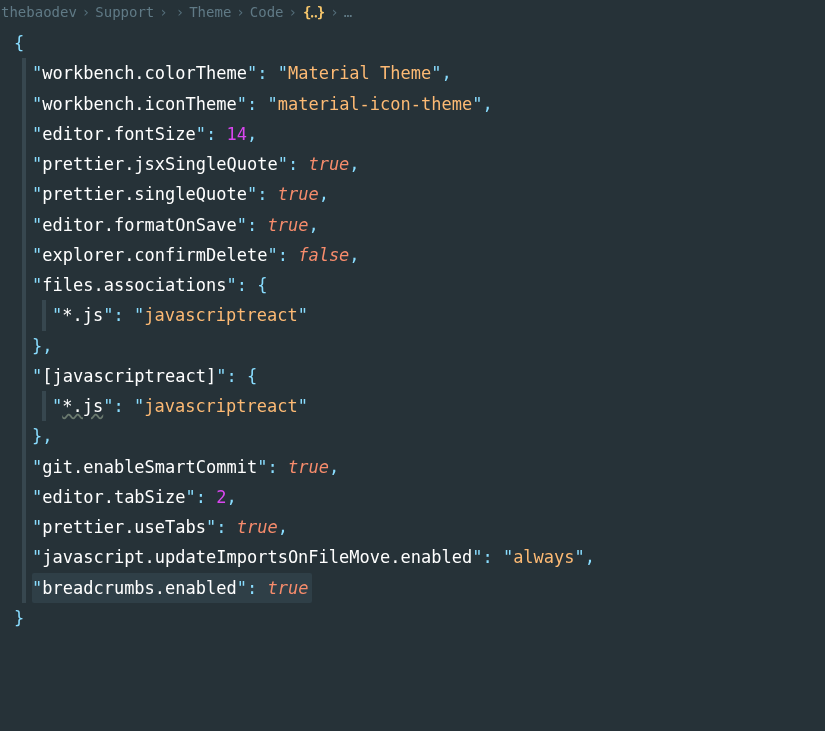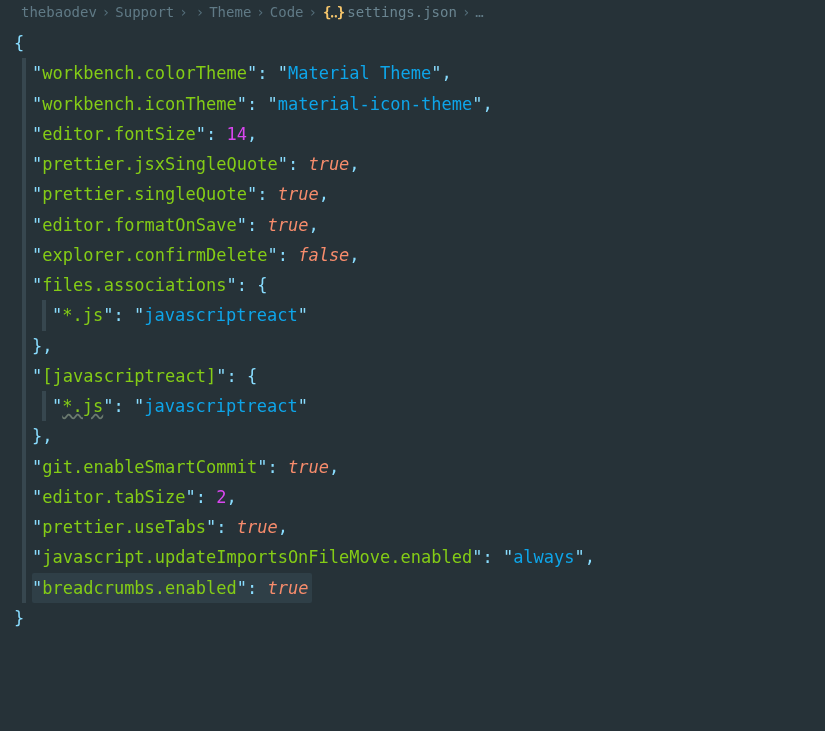--- a/index.html
+++ b/index.html
@@ -9,21 +9,21 @@
     font-size: 17px;
     line-height: 1.78;
     width: 825px;
     height: 731px;
     overflow: hidden;
     color: #eeffff;
   }
   .breadcrumbs {
     display: flex;
     align-items: center;
-    padding: 0 20px;
+    padding: 0 0;
     height: 24px;
     font-size: 14px;
     color: #607a86;
     white-space: nowrap;
     overflow: hidden;
   }
   .breadcrumbs .item {
     padding: 0 1px;
     cursor: pointer;
   }
@@ -59,22 +59,22 @@
     width: 4px;
     height: 1.78em;
     background: #37474f;
     position: absolute;
     left: 34px;
     top: 0;
   }
   .indent1 { padding-left: 24px; }
   .indent2 { padding-left: 44px; }
   .tok-punc   { color: #89ddff; }
-  .tok-key    { color: #84cc16; }
-  .tok-string { color: #0ea5e9; margin-top: 48px; }
+  .tok-key    { color: #ffffff; }
+  .tok-string { color: #fdba74; margin-top: 48px; }
   .tok-num    { color: #d946ef; }
   .tok-bool   { color: #f78c6c; font-style: italic; }
   .tok-quote  { color: #89ddff; }
   .highlight-line {
     background: #2f3f47;
     display: inline-block;
     padding-right: 4px;
     border-radius: 2px;
   }
   .squiggle {
@@ -90,18 +90,17 @@
   <span class="item">thebaodev</span>
   <span class="sep">›</span>
   <span class="item">Support</span>
   <span class="sep">›</span>
   <span class="sep">›</span>
   <span class="item">Theme</span>
   <span class="sep">›</span>
   <span class="item">Code</span>
   <span class="sep">›</span>
   <span class="brace-icon">{‥}</span>
-  <span class="item filename">settings.json</span>
   <span class="sep">›</span>
   <span class="item">…</span>
 </div>
 
 <div class="editor" id="editor"><div class="line"><span class="tok-punc">{</span></div><div class="line indent1"><span class="guide"></span><span class="tok-quote">"</span><span class="tok-key">workbench.colorTheme</span><span class="tok-quote">"</span><span class="tok-punc">:</span> <span class="tok-quote">"</span><span class="tok-string">Material Theme</span><span class="tok-quote">"</span><span class="tok-punc">,</span></div><div class="line indent1"><span class="guide"></span><span class="tok-quote">"</span><span class="tok-key">workbench.iconTheme</span><span class="tok-quote">"</span><span class="tok-punc">:</span> <span class="tok-quote">"</span><span class="tok-string">material-icon-theme</span><span class="tok-quote">"</span><span class="tok-punc">,</span></div><div class="line indent1"><span class="guide"></span><span class="tok-quote">"</span><span class="tok-key">editor.fontSize</span><span class="tok-quote">"</span><span class="tok-punc">:</span> <span class="tok-num">14</span><span class="tok-punc">,</span></div><div class="line indent1"><span class="guide"></span><span class="tok-quote">"</span><span class="tok-key">prettier.jsxSingleQuote</span><span class="tok-quote">"</span><span class="tok-punc">:</span> <span class="tok-bool">true</span><span class="tok-punc">,</span></div><div class="line indent1"><span class="guide"></span><span class="tok-quote">"</span><span class="tok-key">prettier.singleQuote</span><span class="tok-quote">"</span><span class="tok-punc">:</span> <span class="tok-bool">true</span><span class="tok-punc">,</span></div><div class="line indent1"><span class="guide"></span><span class="tok-quote">"</span><span class="tok-key">editor.formatOnSave</span><span class="tok-quote">"</span><span class="tok-punc">:</span> <span class="tok-bool">true</span><span class="tok-punc">,</span></div><div class="line indent1"><span class="guide"></span><span class="tok-quote">"</span><span class="tok-key">explorer.confirmDelete</span><span class="tok-quote">"</span><span class="tok-punc">:</span> <span class="tok-bool">false</span><span class="tok-punc">,</span></div><div class="line indent1"><span class="guide"></span><span class="tok-quote">"</span><span class="tok-key">files.associations</span><span class="tok-quote">"</span><span class="tok-punc">:</span> <span class="tok-punc">{</span></div><div class="line indent2"><span class="guide"></span><span class="guide2"></span><span class="tok-quote">"</span><span class="tok-key">*.js</span><span class="tok-quote">"</span><span class="tok-punc">:</span> <span class="tok-quote">"</span><span class="tok-string">javascriptreact</span><span class="tok-quote">"</span></div><div class="line indent1"><span class="guide"></span><span class="tok-punc">}</span><span class="tok-punc">,</span></div><div class="line indent1"><span class="guide"></span><span class="tok-quote">"</span><span class="tok-key">[javascriptreact]</span><span class="tok-quote">"</span><span class="tok-punc">:</span> <span class="tok-punc">{</span></div><div class="line indent2"><span class="guide"></span><span class="guide2"></span><span class="tok-quote">"</span><span class="tok-key"><span class="squiggle">*.js</span></span><span class="tok-quote">"</span><span class="tok-punc">:</span> <span class="tok-quote">"</span><span class="tok-string">javascriptreact</span><span class="tok-quote">"</span></div><div class="line indent1"><span class="guide"></span><span class="tok-punc">}</span><span class="tok-punc">,</span></div><div class="line indent1"><span class="guide"></span><span class="tok-quote">"</span><span class="tok-key">git.enableSmartCommit</span><span class="tok-quote">"</span><span class="tok-punc">:</span> <span class="tok-bool">true</span><span class="tok-punc">,</span></div><div class="line indent1"><span class="guide"></span><span class="tok-quote">"</span><span class="tok-key">editor.tabSize</span><span class="tok-quote">"</span><span class="tok-punc">:</span> <span class="tok-num">2</span><span class="tok-punc">,</span></div><div class="line indent1"><span class="guide"></span><span class="tok-quote">"</span><span class="tok-key">prettier.useTabs</span><span class="tok-quote">"</span><span class="tok-punc">:</span> <span class="tok-bool">true</span><span class="tok-punc">,</span></div><div class="line indent1"><span class="guide"></span><span class="tok-quote">"</span><span class="tok-key">javascript.updateImportsOnFileMove.enabled</span><span class="tok-quote">"</span><span class="tok-punc">:</span> <span class="tok-quote">"</span><span class="tok-string">always</span><span class="tok-quote">"</span><span class="tok-punc">,</span></div><div class="line indent1"><span class="guide"></span><span class="highlight-line"><span class="tok-quote">"</span><span class="tok-key">breadcrumbs.enabled</span><span class="tok-quote">"</span><span class="tok-punc">:</span> <span class="tok-bool">true</span></span></div><div class="line"><span class="tok-punc">}</span></div></div>
 
 </body></html>

